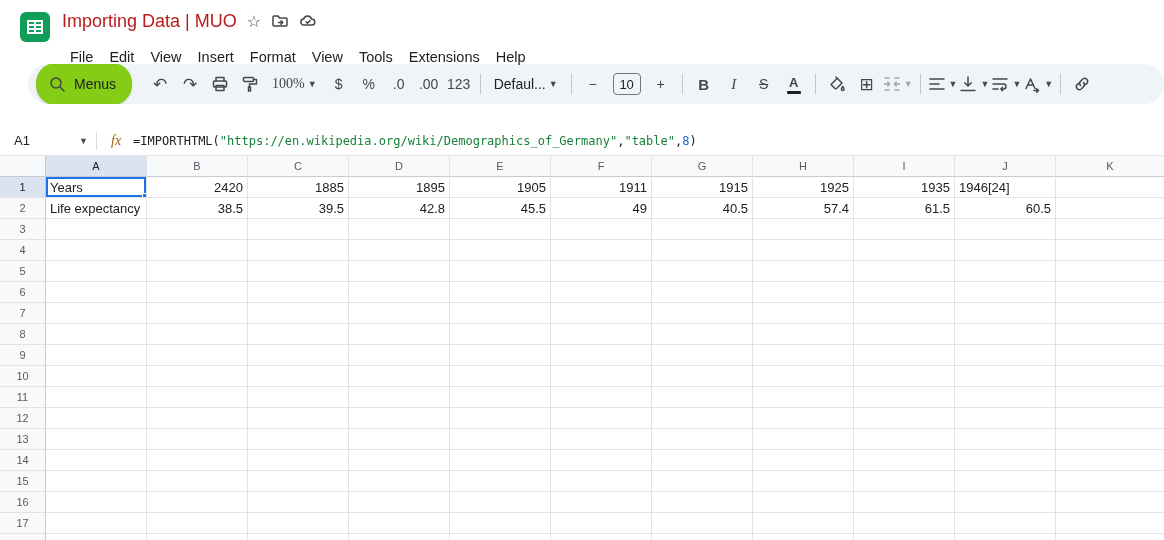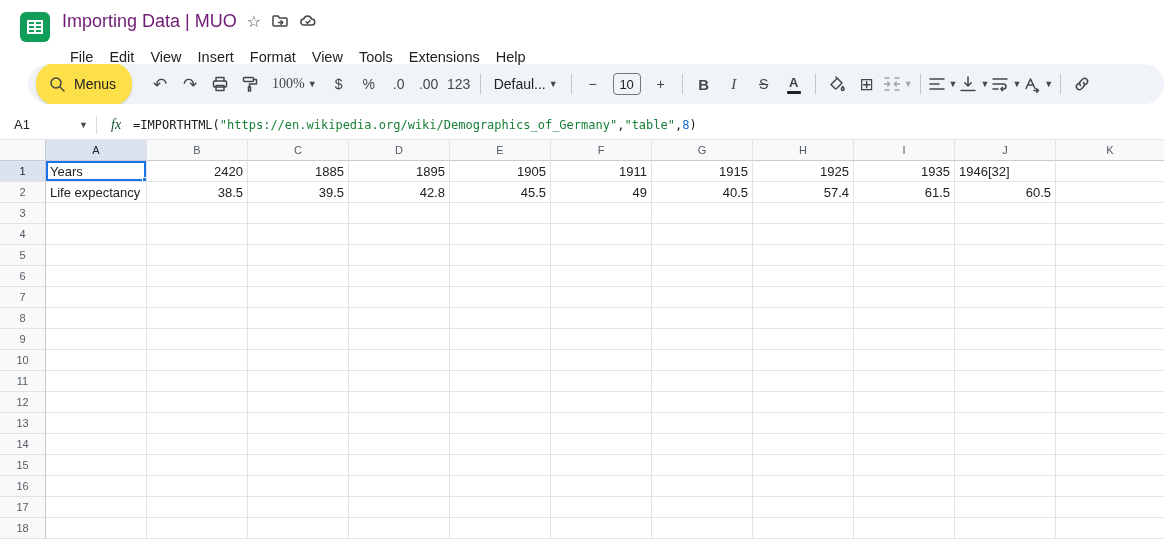--- a/index.html
+++ b/index.html
@@ -9,54 +9,54 @@
   
   .topbar { display:flex; align-items:flex-start; padding:8px 0 0 20px; height:62px; }
   .logo { width:30px; height:30px; margin-top:4px; background:#0f9d58; border-radius:6px;
     display:flex; align-items:center; justify-content:center; flex:none; }
   .logo-grid { width:16px; height:14px; background:#fff; display:grid;
     grid-template-columns:1fr 1fr; grid-template-rows:1fr 1fr 1fr; gap:2px; padding:0;
     border:2px solid #fff; outline:none; }
   .logo-grid span { background:#0f9d58; }
   .title-block { margin-left:12px; }
   .title-row { display:flex; align-items:center; gap:10px; height:26px; }
-  .doc-title { font-size:18px; color:#701a75; }
+  .doc-title { font-size:18px; color:#b91c1c; }
   .top-icon { color:#444746; font-size:16px; display:flex; align-items:center; }
   .menubar { display:flex; margin-top:12px; }
   .menubar span { font-size:14.5px; padding:3px 8px; border-radius:6px; cursor:default; }
 
   
   .toolbar-band { padding:2px 0 6px 28px; }
   .toolbar { background:#f0f4f9; border-radius:24px; height:40px; display:flex;
     align-items:center; padding:0 10px 0 8px; gap:2px; overflow:hidden; }
   .tbtn { display:flex; align-items:center; justify-content:center; min-width:28px; height:30px;
     border-radius:6px; color:#444746; font-size:14px; flex:none; }
   .ticon { font-size:17px; line-height:1; }
-  .menus-pill { background:#fde047; border-radius:20px; height:42px; display:flex; align-items:center;
+  .menus-pill { background:#84cc16; border-radius:20px; height:42px; display:flex; align-items:center;
     gap:8px; padding:0 16px 0 12px; box-shadow:0 1px 2px rgba(0,0,0,.18); margin-right:12px; font-size:14px; color:#202124; }
   .sep { width:1px; height:20px; background:#c4c7c5; margin:0 5px; flex:none; }
   .caret { font-size:9px; color:#444746; margin-left:3px; }
   .zoom { padding:0 6px;font-family:Liberation Serif, serif; }
   .fontname { width:76px; justify-content:space-between; padding:0 6px; color:#202124;text-align:right; }
   .fs-box { width:28px; height:22px; border:1px solid #747775; border-radius:4px; display:flex;
     align-items:center; justify-content:center; font-size:13px; color:#202124; margin:0 4px; }
   .bold { font-weight:bold; font-size:15px; }
   .italic { font-style:italic; font-family:"Liberation Serif", serif; font-size:15px; }
   .strike { text-decoration:line-through; font-size:14px; }
   .a-color { flex-direction:column; gap:1px; font-size:13px; font-weight:bold; }
   .a-color .bar { width:14px; height:3px; background:#202124; border-radius:1px; }
   .disabled { opacity:.45; }
   svg.ic { width:18px; height:18px; stroke:#444746; fill:none; stroke-width:1.5; stroke-linecap:round; stroke-linejoin:round; flex:none; }
 
   
-  .formula-bar { display:flex; align-items:center; height:30px; border-bottom:1px solid #e1e3e6; }
+  .formula-bar { display:flex; align-items:center; height:30px; border-bottom:1px solid #e1e3e6;margin-top:16px; }
   .name-box { width:96px; display:flex; align-items:center; justify-content:space-between;
     padding:0 8px 0 14px; font-size:13px; height:100%; }
   .fb-sep { width:1px; height:18px; background:#dadce0; }
-  .fx { font-style:italic; font-family:"Liberation Serif", serif; color:#14532d; font-size:14px; margin:0 12px 0 14px; }
+  .fx { font-style:italic; font-family:"Liberation Serif", serif; color:#a16207; font-size:14px; margin:0 12px 0 14px; }
   .formula-text { font-family:"DejaVu Sans Mono", monospace; font-size:12px; white-space:pre; }
 
   
   .grid { position:relative; }
   .grow { display:flex; height:21px; }
   .grow.hdr .colhdr, .corner { background:#f8f9fa; }
   .corner { width:46px; flex:none; border-right:1px solid #c7cace; border-bottom:1px solid #c7cace; }
   .colhdr { width:101px; flex:none; display:flex; align-items:center; justify-content:center;
     font-size:11px; color:#575b5f; border-right:1px solid #e1e3e6; border-bottom:1px solid #c7cace; }
   .colhdr.last { flex:1; border-right:none; }
@@ -249,21 +249,21 @@
       <div class="rowhdr hl">1</div>
       <div class="cell selected">Years<div class="fillhandle"></div></div>
       <div class="cell num">2420</div>
       <div class="cell num">1885</div>
       <div class="cell num">1895</div>
       <div class="cell num">1905</div>
       <div class="cell num">1911</div>
       <div class="cell num">1915</div>
       <div class="cell num">1925</div>
       <div class="cell num">1935</div>
-      <div class="cell">1946[32]</div>
+      <div class="cell">1946[24]</div>
       <div class="cell last"></div>
     </div>
     <div class="grow">
       <div class="rowhdr">2</div>
       <div class="cell">Life expectancy</div>
       <div class="cell num">38.5</div>
       <div class="cell num">39.5</div>
       <div class="cell num">42.8</div>
       <div class="cell num">45.5</div>
       <div class="cell num">49</div>

